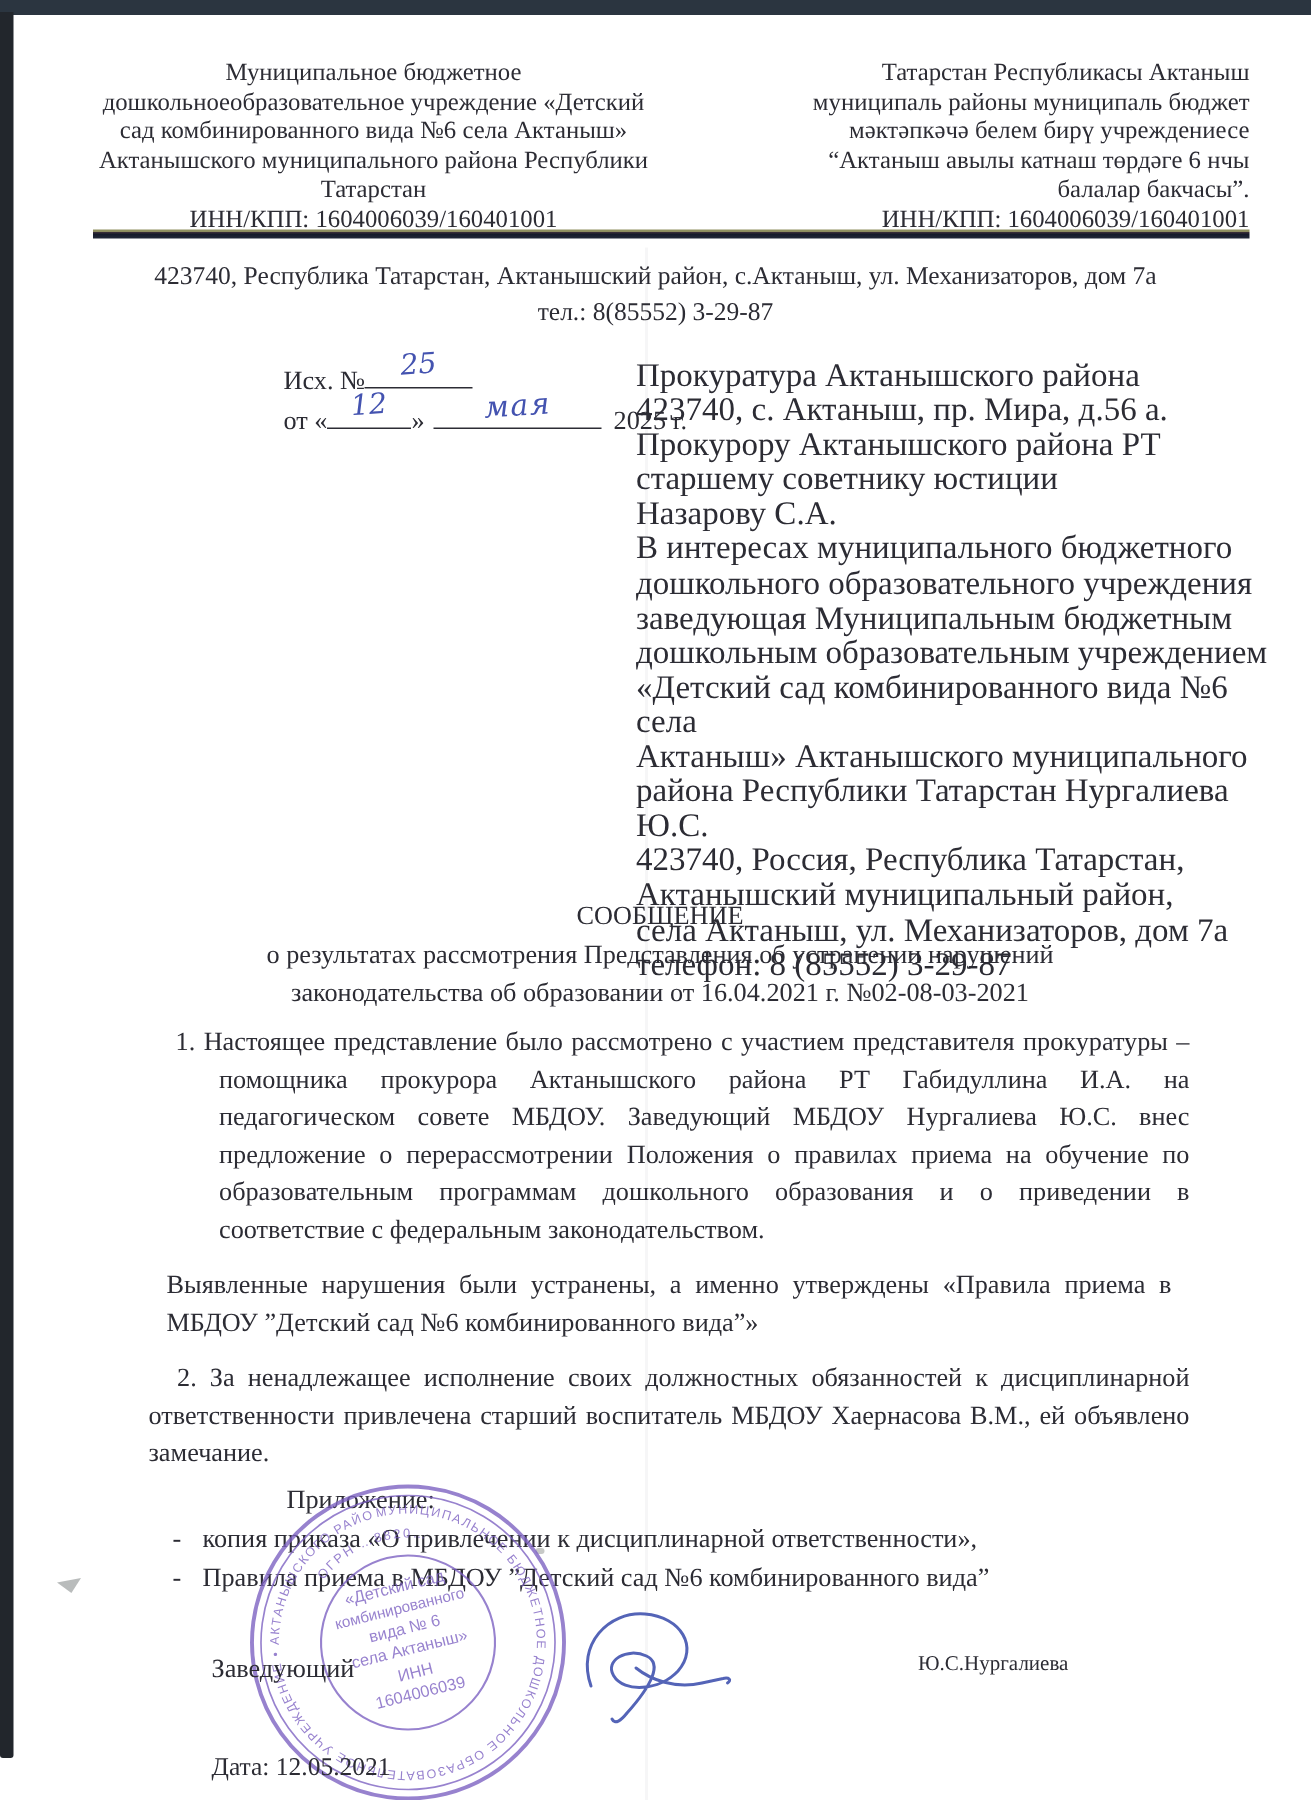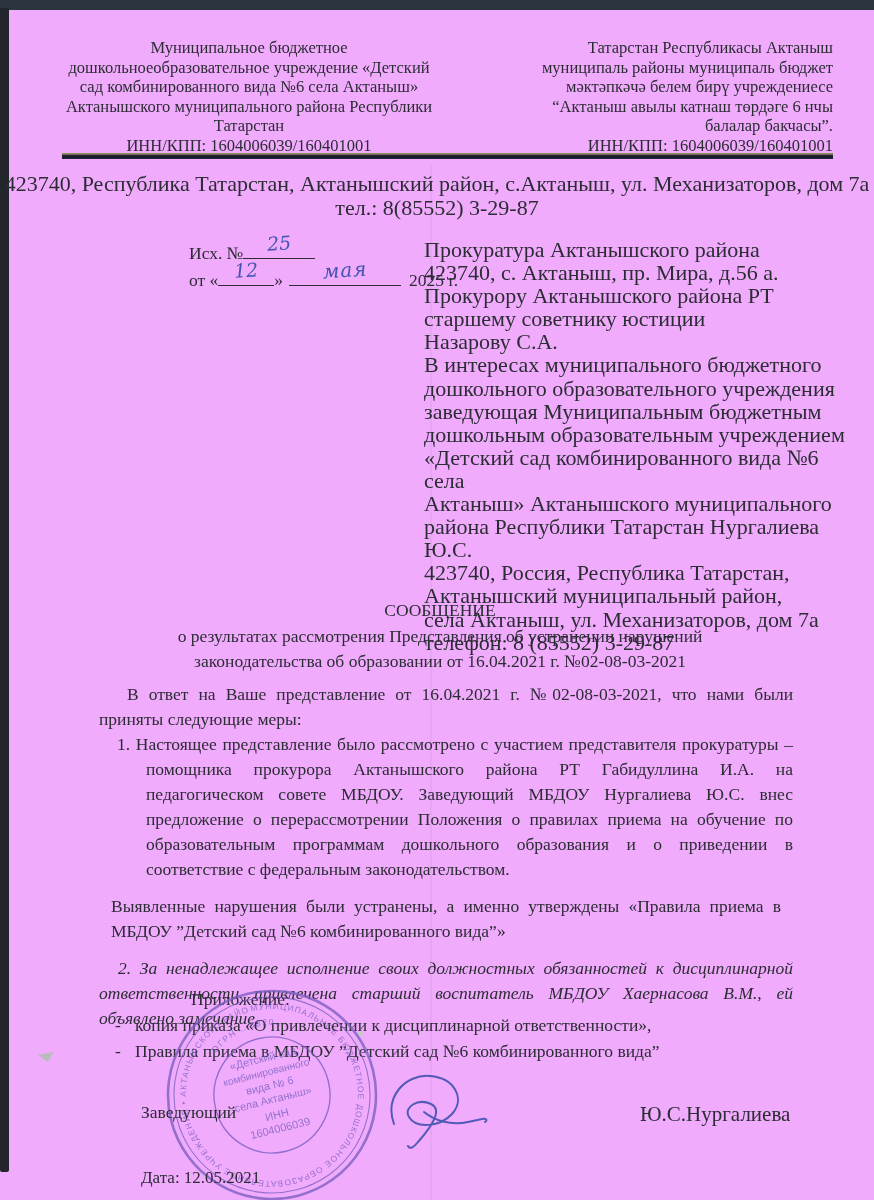--- a/index.html
+++ b/index.html
@@ -5,39 +5,39 @@
   html,body{margin:0;padding:0;}
   body{
     width:874px;height:1200px;
     background:#eceeec;
     font-family:"Liberation Serif", serif;
     position:relative;
     overflow:hidden;
   }
   .page{
     position:absolute;inset:0;
-    background:#f0abfc;
+    background:#ffffff;
   }
   
   .scan-top{position:absolute;left:0;top:0;width:874px;height:10px;background:#2b3540;}
   .scan-left{position:absolute;left:0;top:8px;width:9px;height:1164px;background:#22262c;border-radius:0 0 2px 2px;}
   .fold{position:absolute;left:430px;top:165px;width:2px;height:1035px;background:rgba(70,80,100,0.05);}
   .artifact1{position:absolute;left:38px;top:1052px;width:16px;height:10px;background:#b9bcbc;clip-path:polygon(0 30%,100% 0,60% 100%);}
   .artifact2{position:absolute;left:357px;top:1032px;width:6px;height:4px;background:#c7c9c7;border-radius:2px;}
 
   .ink{color:#2c2c34;}
   .pre{white-space:pre-line;}
 
   
   .hdr-left{position:absolute;left:48px;top:38px;width:402px;text-align:center;font-size:16.5px;line-height:19.5px;}
   .hdr-right{position:absolute;left:429px;top:38px;width:404px;text-align:right;font-size:16.5px;line-height:19.5px;}
   .rule{position:absolute;left:62px;top:153px;width:771px;height:6px;
         background:linear-gradient(#8f9060 0 22%, #3a2e38 30%, #151a2a 55%, #222838 100%);}
 
-  .address{position:absolute;left:0;top:172px;width:874px;text-align:center;font-size:22px;line-height:24px;}
+  .address{position:absolute;left:0;top:172px;width:874px;text-align:center;font-size:17px;line-height:24px;}
 
   
   .ref{position:absolute;left:141px;top:240px;font-size:17.5px;line-height:27px;margin-left:48px;}
   .blank{display:inline-block;border-bottom:1.4px solid #2c2c34;position:relative;height:18px;vertical-align:baseline;}
   .blank-no{width:72px;}
   .blank-day{width:56px;}
   .blank-month{width:112px;margin-left:6px;margin-right:8px;}
   .hand{position:absolute;left:0;right:0;bottom:1px;text-align:center;
         font-style:italic;color:#4453b0;font-size:19px;font-family:"DejaVu Serif",serif;
         transform:rotate(-4deg);}
@@ -45,30 +45,30 @@
 
   .recipient{position:absolute;left:424px;top:238px;width:436px;font-size:22px;line-height:23.1px;}
 
   .title{position:absolute;left:0;top:600px;width:880px;text-align:center;font-size:17.5px;}
   .subtitle{position:absolute;left:0;top:624px;width:880px;text-align:center;font-size:17.5px;line-height:25px;}
 
   .body-text{position:absolute;left:99px;top:682px;width:694px;font-size:17.5px;line-height:25px;text-align:justify;}
   .p-intro{text-indent:28px;margin:0;}
   .p-item1{margin:0;padding-left:47px;text-indent:-29px;}
   .p-para2{margin:12px;}
-  .p-item2{margin:0;text-indent:19px;font-style:italic;}
+  .p-item2{margin:0;text-indent:19px;}
 
   .attach{position:absolute;left:99px;top:986px;width:694px;font-size:17.5px;line-height:26px;}
   .attach-label{padding-left:92px;}
   .attach-item{display:flex;}
   .attach-dash{width:20px;padding-left:16px;}
   .attach-body{flex:1;}
 
   .sig-position{position:absolute;left:141px;top:1102px;font-size:17.5px;}
-  .sig-name{position:absolute;left:640px;top:1102px;font-size:21px;}
+  .sig-name{position:absolute;left:612px;top:1102px;font-size:14px;}
   .sig-scribble{position:absolute;left:372px;top:1066px;}
   .date-line{position:absolute;left:141px;top:1168px;font-size:17px;}
 
   .stamp{position:absolute;left:152px;top:975px;opacity:0.78;}
 </style>
 </head>
 <body>
 
 <div class="page">
 
@@ -119,21 +119,20 @@
 423740, Россия, Республика Татарстан,
 Актанышский муниципальный район,
 села Актаныш, ул. Механизаторов, дом 7а
 телефон: 8 (85552) 3-29-87</div>
 
   <div class="title ink">СООБЩЕНИЕ</div>
   <div class="subtitle ink pre">о результатах рассмотрения Представления об устранении нарушений
 законодательства об образовании от 16.04.2021 г. №02-08-03-2021</div>
 
   <div class="body-text ink">
-    <p class="p-intro">В ответ на Ваше представление от 16.04.2021 г. №02-08-03-2021, что нами были приняты следующие меры:</p>
     <p class="p-item1">1. Настоящее представление было рассмотрено с участием представителя прокуратуры – помощника прокурора Актанышского района РТ Габидуллина И.А. на педагогическом совете МБДОУ. Заведующий МБДОУ Нургалиева Ю.С. внес предложение о перерассмотрении Положения о правилах приема на обучение по образовательным программам дошкольного образования и о приведении в соответствие с федеральным законодательством.</p>
     <p class="p-para2">Выявленные нарушения были устранены, а именно утверждены «Правила приема в  МБДОУ  ”Детский сад №6 комбинированного вида”»</p>
     <p class="p-item2">2. За  ненадлежащее  исполнение  своих  должностных  обязанностей  к дисциплинарной ответственности привлечена старший воспитатель МБДОУ Хаернасова В.М., ей  объявлено замечание.</p>
   </div>
 
   <div class="attach ink">
     <div class="attach-label">Приложение:</div>
     <div class="attach-item">
       <span class="attach-dash">-</span>
       <span class="attach-body">копия приказа «О привлечении к дисциплинарной ответственности»,</span>

